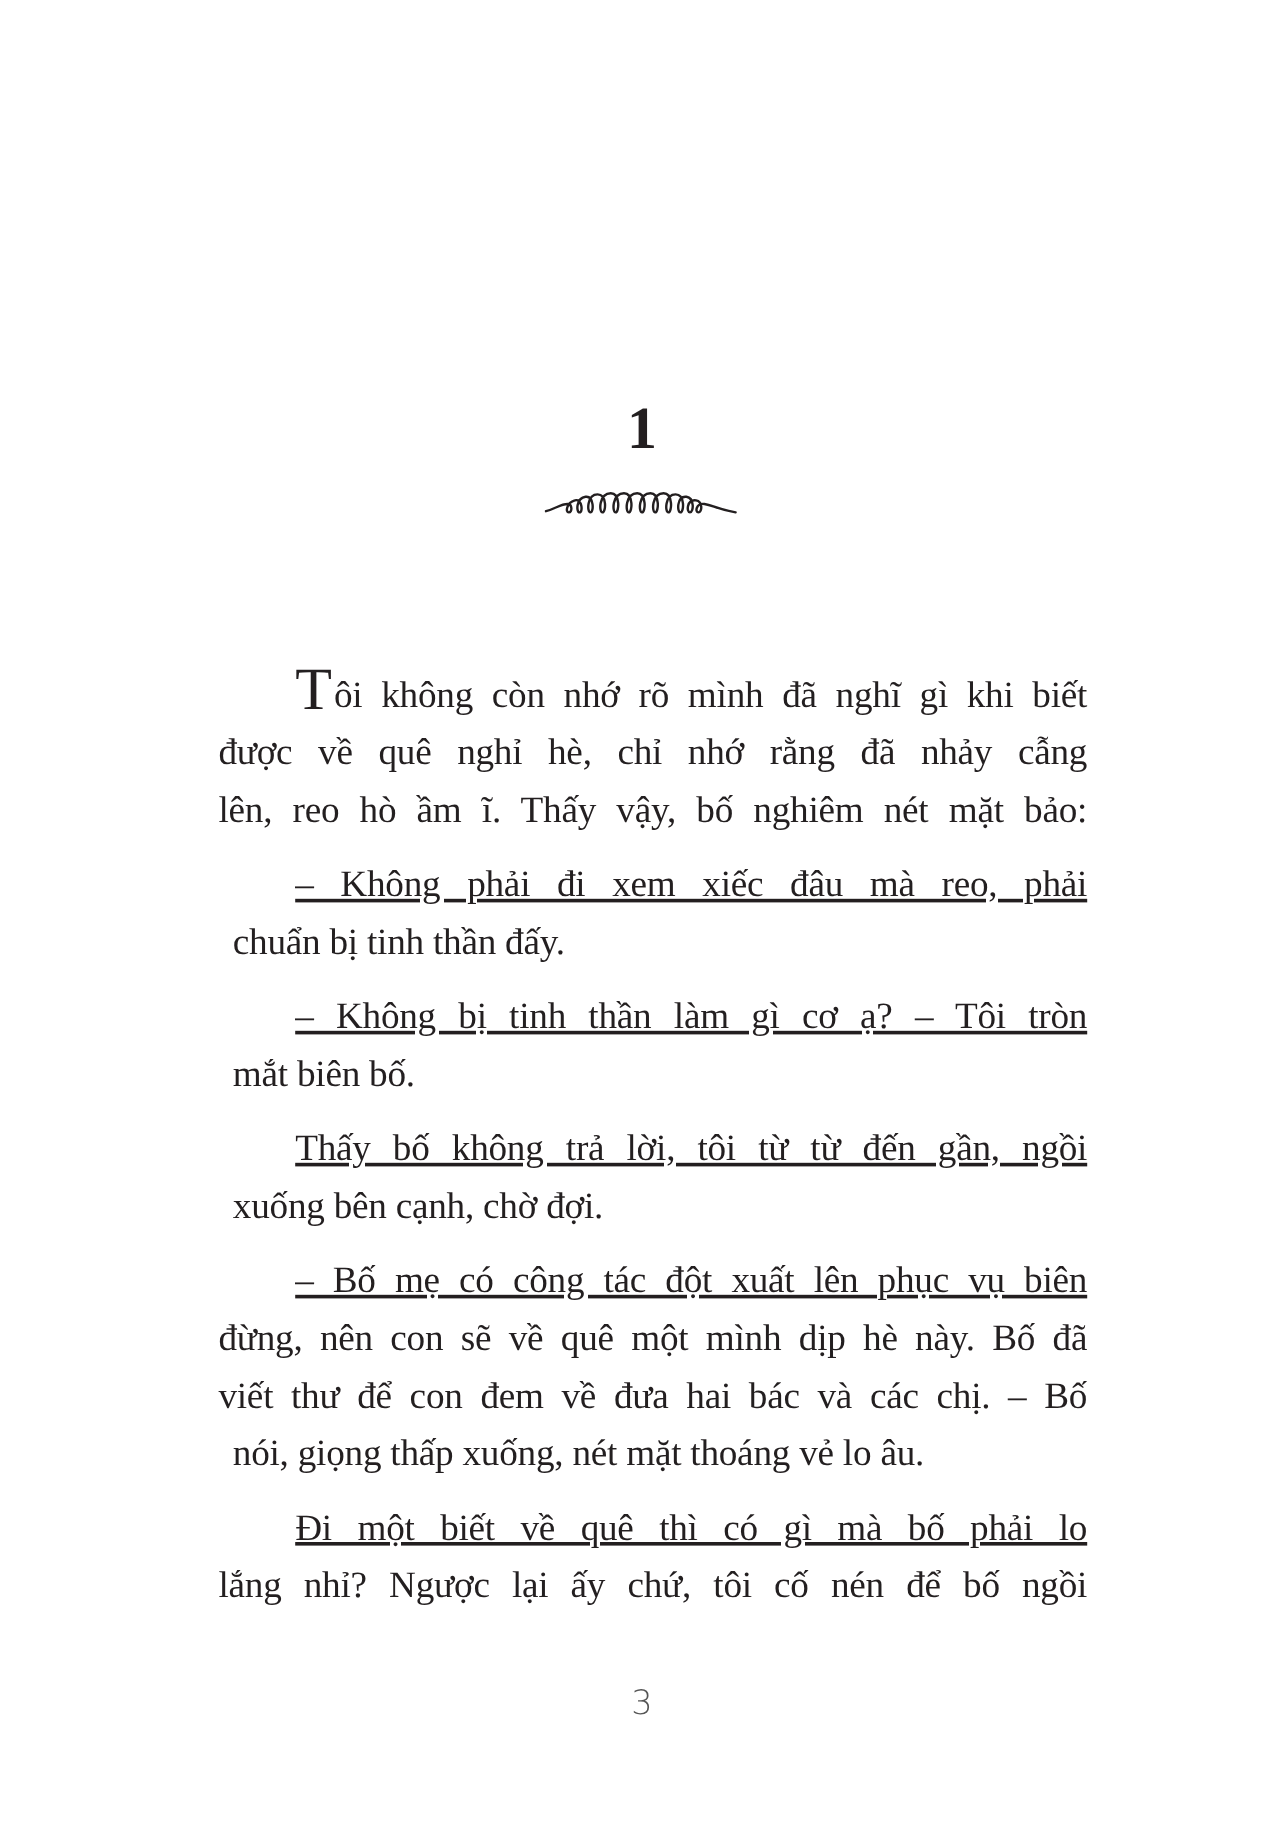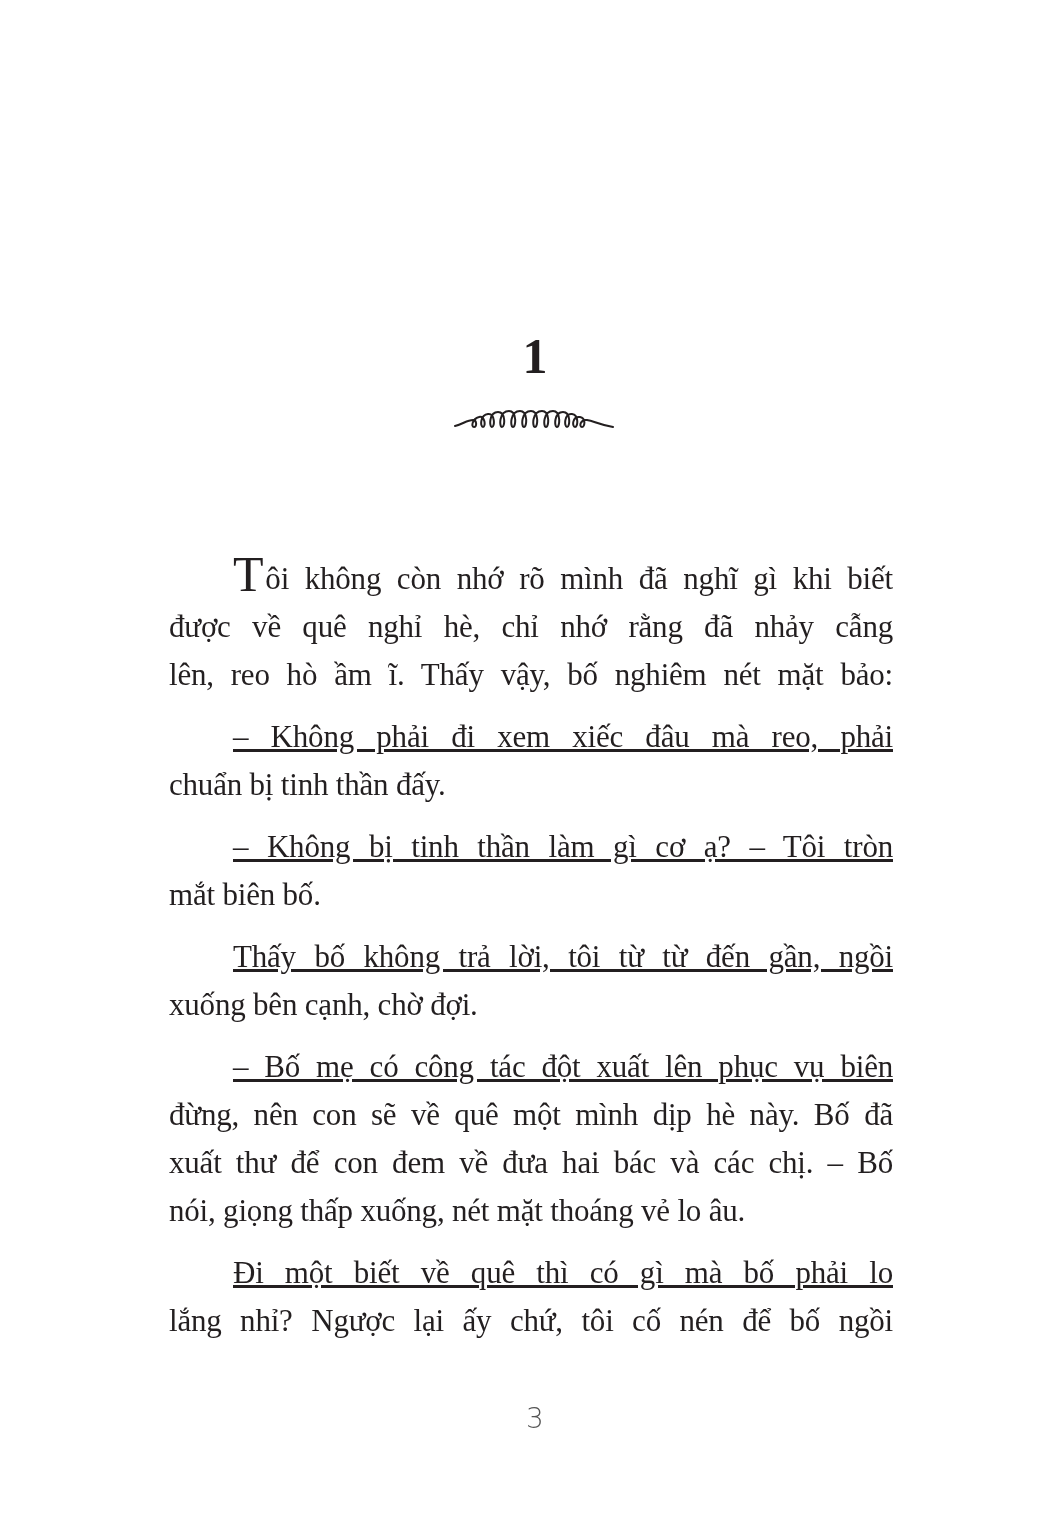--- a/index.html
+++ b/index.html
@@ -28,21 +28,21 @@
     .ornament {
       position: absolute;
       top: 400px;
       left: 453px;
       width: 164px;
       height: 32px;
     }
     .body-text {
       position: absolute;
       top: 554px;
-      left: 169px;
+      left: 182px;
       width: 724px;
       font-size: 31px;
       line-height: 48px;
       letter-spacing: -0.2px;
     }
     .para {
       margin: 0 0 14px 0;
       text-align: justify;
       text-align-last: left;
       text-indent: 64px;
@@ -57,20 +57,21 @@
       margin-right: 2px;
     }
     .line {
       display: block;
       text-align: justify;
       text-align-last: justify;
       white-space: nowrap;
     }
     .line.last {
       text-align-last: left;
+      margin-left: 12px;
     }
     .line.indent {
       padding-left: 64px;
       text-decoration: underline;
     }
     .page-number {
       position: absolute;
       top: 1402px;
       left: 0;
       width: 1070px;
@@ -106,21 +107,21 @@
     <span class="line indent">– Không bị tinh thần làm gì cơ ạ? – Tôi tròn</span>
     <span class="line last">mắt biên bố.</span>
   </p>
   <p class="para" style="text-indent:0">
     <span class="line indent">Thấy bố không trả lời, tôi từ từ đến gần, ngồi</span>
     <span class="line last">xuống bên cạnh, chờ đợi.</span>
   </p>
   <p class="para" style="text-indent:0">
     <span class="line indent">– Bố mẹ có công tác đột xuất lên phục vụ biên</span>
     <span class="line">đừng, nên con sẽ về quê một mình dịp hè này. Bố đã</span>
-    <span class="line">xuất thư để con đem về đưa hai bác và các chị. – Bố</span>
+    <span class="line">viết thư để con đem về đưa hai bác và các chị. – Bố</span>
     <span class="line last">nói, giọng thấp xuống, nét mặt thoáng vẻ lo âu.</span>
   </p>
   <p class="para" style="text-indent:0">
     <span class="line indent">Đi một biết về quê thì có gì mà bố phải lo</span>
     <span class="line">lắng nhỉ? Ngược lại ấy chứ, tôi cố nén để bố ngồi</span>
   </p>
 </div>
 
 <div class="page-number">3</div>
 

